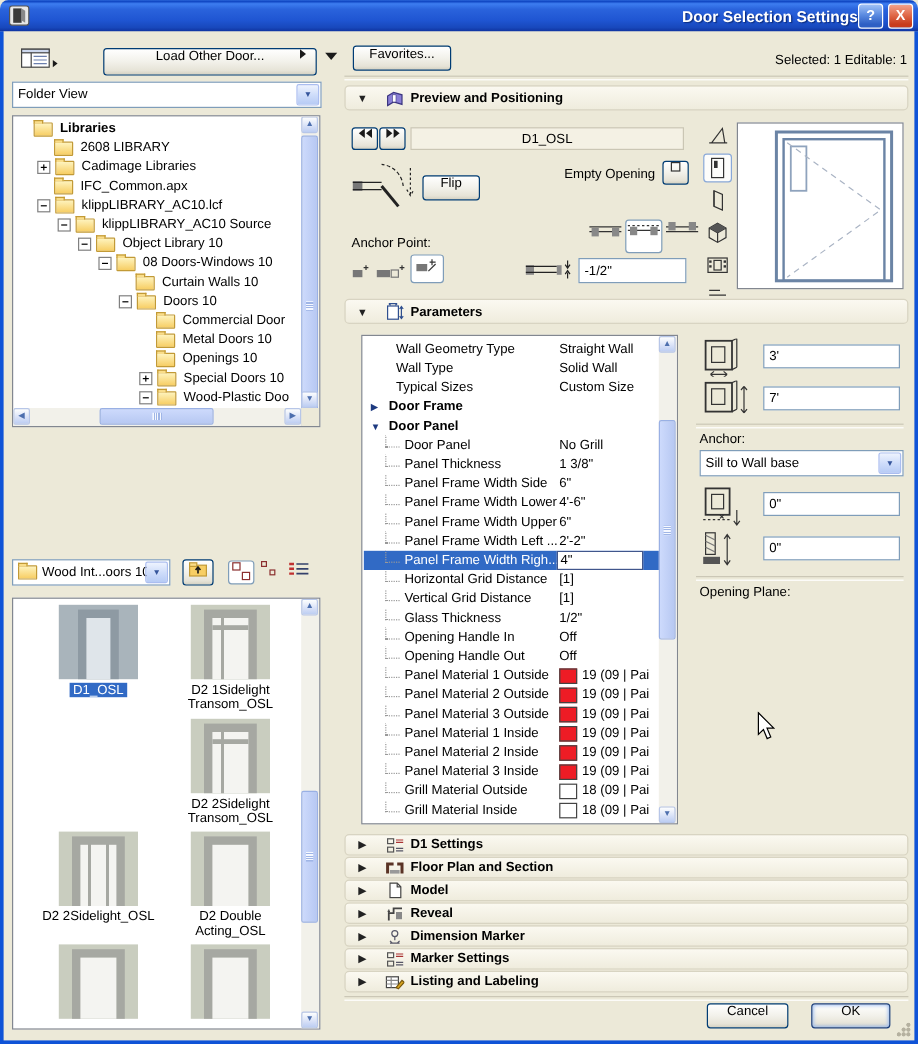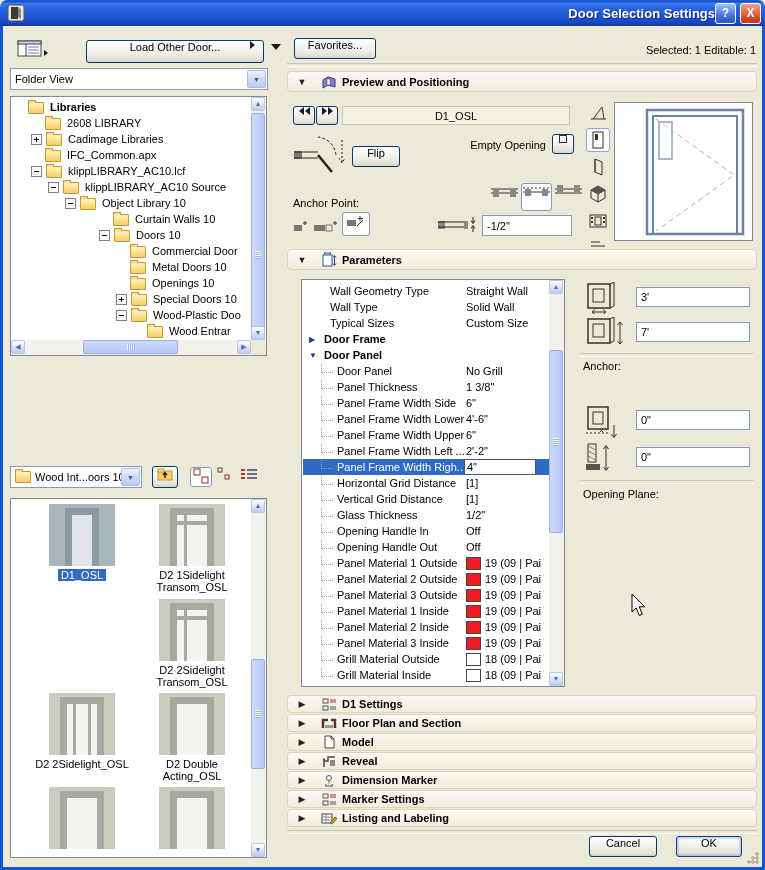--- a/index.html
+++ b/index.html
@@ -189,20 +189,25 @@
       <div class="trow" style="margin-left:34px">
           <span class="exp"></span>
           <span class="fold"></span>
           <span class="tlab">klippLIBRARY_AC10 Source</span>
         </div>
       <div class="trow" style="margin-left:51px">
           <span class="exp"></span>
           <span class="fold"></span>
           <span class="tlab">Object Library 10</span>
         </div>
+      <div class="trow" style="margin-left:68px">
+          <span class="exp"></span>
+          <span class="fold"></span>
+          <span class="tlab">08 Doors-Windows 10</span>
+        </div>
       <div class="trow" style="margin-left:85px">
           <span class="sp"></span>
           <span class="fold"></span>
           <span class="tlab">Curtain Walls 10</span>
         </div>
       <div class="trow" style="margin-left:85px">
           <span class="exp"></span>
           <span class="fold"></span>
           <span class="tlab">Doors 10</span>
         </div>
@@ -682,20 +687,24 @@
   <svg style="position:absolute;left:584px;top:317px" width="40" height="32">
     <rect x="4" y="2" width="22" height="24" fill="none" stroke="#333" stroke-width="1.5"></rect>
     <path d="M26 2 l4 -2 M26 26 l4 -2 M30 0 v24" fill="none" stroke="#333"></path>
     <rect x="9" y="7" width="11" height="13" fill="none" stroke="#333"></rect>
     <path d="M36 5 V27 M36 5 l-2.5 3 M36 5 l2.5 3 M36 27 l-2.5 -3 M36 27 l2.5 -3" fill="none" stroke="#333"></path>
   </svg>
   <input class="field" style="left: 636px; top: 322px; width: 114px; height: 20px;" value="7'">
 
   <div class="sep" style="left:580px;top:353px;width:173px"></div>
   <span class="lab" style="left:583px;top:360px">Anchor:</span>
+  <div class="xsel" style="left:583px;top:375px;width:170px;height:22px">
+    <span>Sill to Wall base</span>
+    <span class="chevbtn">▼</span>
+  </div>
 
   <svg style="position:absolute;left:584px;top:405px" width="38" height="34">
     <rect x="4" y="2" width="20" height="22" fill="none" stroke="#333" stroke-width="1.5"></rect>
     <rect x="9" y="7" width="10" height="12" fill="none" stroke="#333"></rect>
     <path d="M2 28 H26" stroke="#333" stroke-dasharray="2 2"></path>
     <path d="M30 20 v12 M27.5 29 L30 32.5 L32.5 29" fill="none" stroke="#333"></path>
     <path d="M16 24 l3 3 M19 24 l-3 3" stroke="#333"></path>
   </svg>
   <input class="field" style="left: 636px; top: 410px; width: 114px; height: 20px;" value="0&quot;">
   <svg style="position:absolute;left:584px;top:442px" width="38" height="32">

